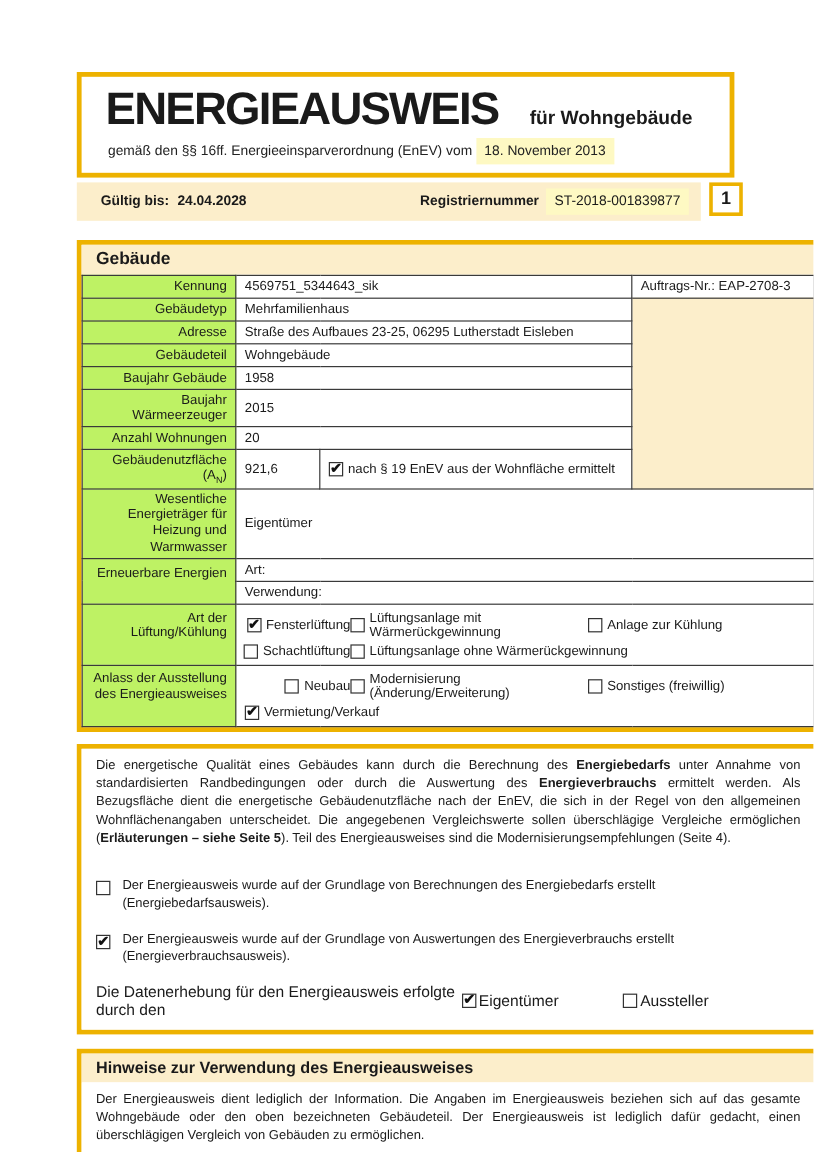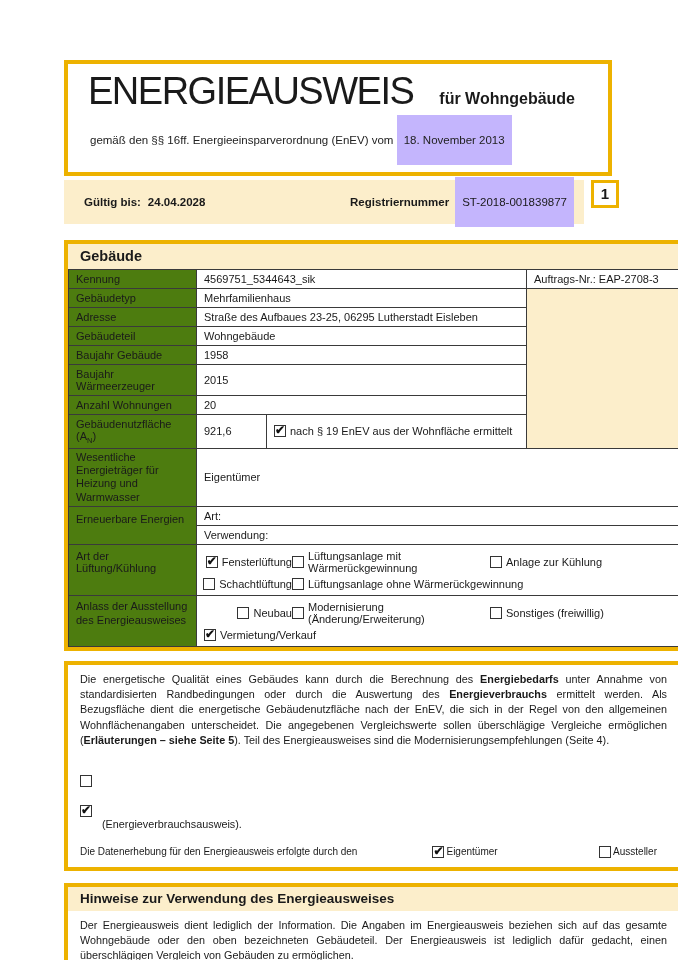--- a/index.html
+++ b/index.html
@@ -4,62 +4,62 @@
 <style>
   * { margin:0; padding:0; box-sizing:border-box; }
   html,body { background:#ffffff; }
   body { font-family:"Liberation Sans", sans-serif; color:#1a1a1a; }
   .page { position:relative; width:678px; height:960px; background:#fff; overflow:hidden; }
   .content { position:absolute; left:64px; top:60px; width:555px; }
 
   
   .title-box { width:548px; border:4px solid #EDB200; background:#fff; padding:8px 6px 7px 20px; }
   .title-row { display:flex; align-items:baseline; }
-  .main-title { font-size:38px; font-weight:normal; letter-spacing:-1.5px; line-height:1.05; }
+  .main-title { font-size:38px; font-weight:bold; letter-spacing:-1.5px; line-height:1.05; }
   .title-sub-right { font-size:16px; font-weight:bold; margin-left:26px; }
   .law-line { font-size:11.5px; margin-top:3px; margin-left:2px; color:#222; }
-  .hl { background:#c4b5fd; padding:19px 7px; display:inline-block; }
+  .hl { background:#fef9c3; padding:5px 7px; display:inline-block; }
 
   
   .validity-row { display:flex; margin-top:4px; width:555px; }
-  .validity-bar { flex:0 0 520px; height:44px; background:#FCEECB; display:flex; align-items:center; padding:0 10px 0 20px; font-size:11.5px; font-weight:bold; }
+  .validity-bar { flex:0 0 520px; height:32px; background:#FCEECB; display:flex; align-items:center; padding:0 10px 0 20px; font-size:11.5px; font-weight:bold; }
   .reg-group { margin-left:auto; display:flex; align-items:center; gap:6px; }
   .reg-value { font-weight:normal; }
   .page-box { width:28px; height:28px; border:3px solid #EDB200; background:#fff; margin-left:7px; display:flex; align-items:center; justify-content:center; font-size:15px; font-weight:bold; }
 
   
   .section { width:619px; border:4px solid #EDB200; background:#fff; margin-top:16px; }
   .section-title { background:#FCEECB; font-size:14.5px; font-weight:bold; padding:4px 12px 5px 12px; }
   .section-body { background:#fff; padding:7px 12px 9px 12px; }
   .justify { text-align:justify; font-size:10.8px; line-height:1.42; }
   .justify b { font-weight:bold; }
 
   
   table.gtable { width:100%; border-collapse:collapse; table-layout:fixed; }
   table.gtable td { border:1px solid #3a3a3a; font-size:11px; padding:3px 7px; vertical-align:middle; }
-  td.lbl { background:#4d7c0f; }
+  td.lbl { background:#bef264;text-align:right; }
   td.val { background:#fff; }
   td.fill { background:#FCEECB; border-top:none; }
   .sub { font-size:7.5px; vertical-align:sub; }
   .optrow { display:flex; align-items:center; padding:2px 0; }
   .opt { display:flex; align-items:center; gap:4px; }
   .opt .cb { flex:0 0 auto; }
   .opt-w1 { width:88px;justify-content:flex-end; }
   .opt-w2 { width:198px; }
   .opt-w3 { flex:1; }
 
   
   .cb { display:inline-block; width:12px; height:12px; border:1.3px solid #333; background:#fff; position:relative; }
   .cb.on::after { content:"\2714"; position:absolute; left:0px; top:-3px; font-size:12px; color:#111; font-weight:bold; }
 
   
   .cbrow { display:flex; gap:10px; margin-top:15px; align-items:flex-start; }
   .cbrow .cb { margin-top:3px; }
   .cbtext { font-size:10.8px; line-height:1.35; }
-  .datenrow { display:flex; align-items:center; margin-top:14px; font-size:10px;justify-content:space-between; }
+  .datenrow { display:flex; align-items:center; margin-top:14px; font-size:13px; }
   .datenrow .lead { flex:0 0 305px; }
   .datenrow .opt { margin-right:54px; gap:2px; }
   .datenrow .opt:last-child { margin-right:10px; }
 
   
 </style>
 </head>
 <body>
 
 <div class="page">
@@ -208,26 +208,30 @@
       </tbody>
         </table>
     </div>
 
     <div class="section" style="margin-top:10px;">
       <div class="section-body">
         <p class="justify"><span>Die energetische Qualität eines Gebäudes kann durch die Berechnung des </span><b>Energiebedarfs</b><span> unter Annahme von standardisierten Randbedingungen oder durch die Auswertung des </span><b>Energieverbrauchs</b><span> ermittelt werden. Als Bezugsfläche dient die energetische Gebäudenutzfläche nach der EnEV, die sich in der Regel von den allgemeinen Wohnflächenangaben unterscheidet. Die angegebenen Vergleichswerte sollen überschlägige Vergleiche ermöglichen (</span><b>Erläuterungen – siehe Seite 5</b><span>). Teil des Energieausweises sind die Modernisierungsempfehlungen (Seite 4).</span></p>
 
         <div class="cbrow" style="margin-top:24px;">
           <span class="cb"></span>
+          <div class="cbtext">
+            <span>Der Energieausweis wurde auf der Grundlage von Berechnungen des Energiebedarfs erstellt</span><br>
+            <span>(Energiebedarfsausweis).</span>
+          </div>
         </div>
 
         <div class="cbrow">
           <span class="cb on"></span>
           <div class="cbtext">
-            <br>
+            <span>Der Energieausweis wurde auf der Grundlage von Auswertungen des Energieverbrauchs erstellt</span><br>
             <span>(Energieverbrauchsausweis).</span>
           </div>
         </div>
 
         <div class="datenrow">
           <span class="lead">Die Datenerhebung für den Energieausweis erfolgte durch den</span>
           <span class="opt">
               <span class="cb on"></span>
               <span>Eigentümer</span>
             </span>

